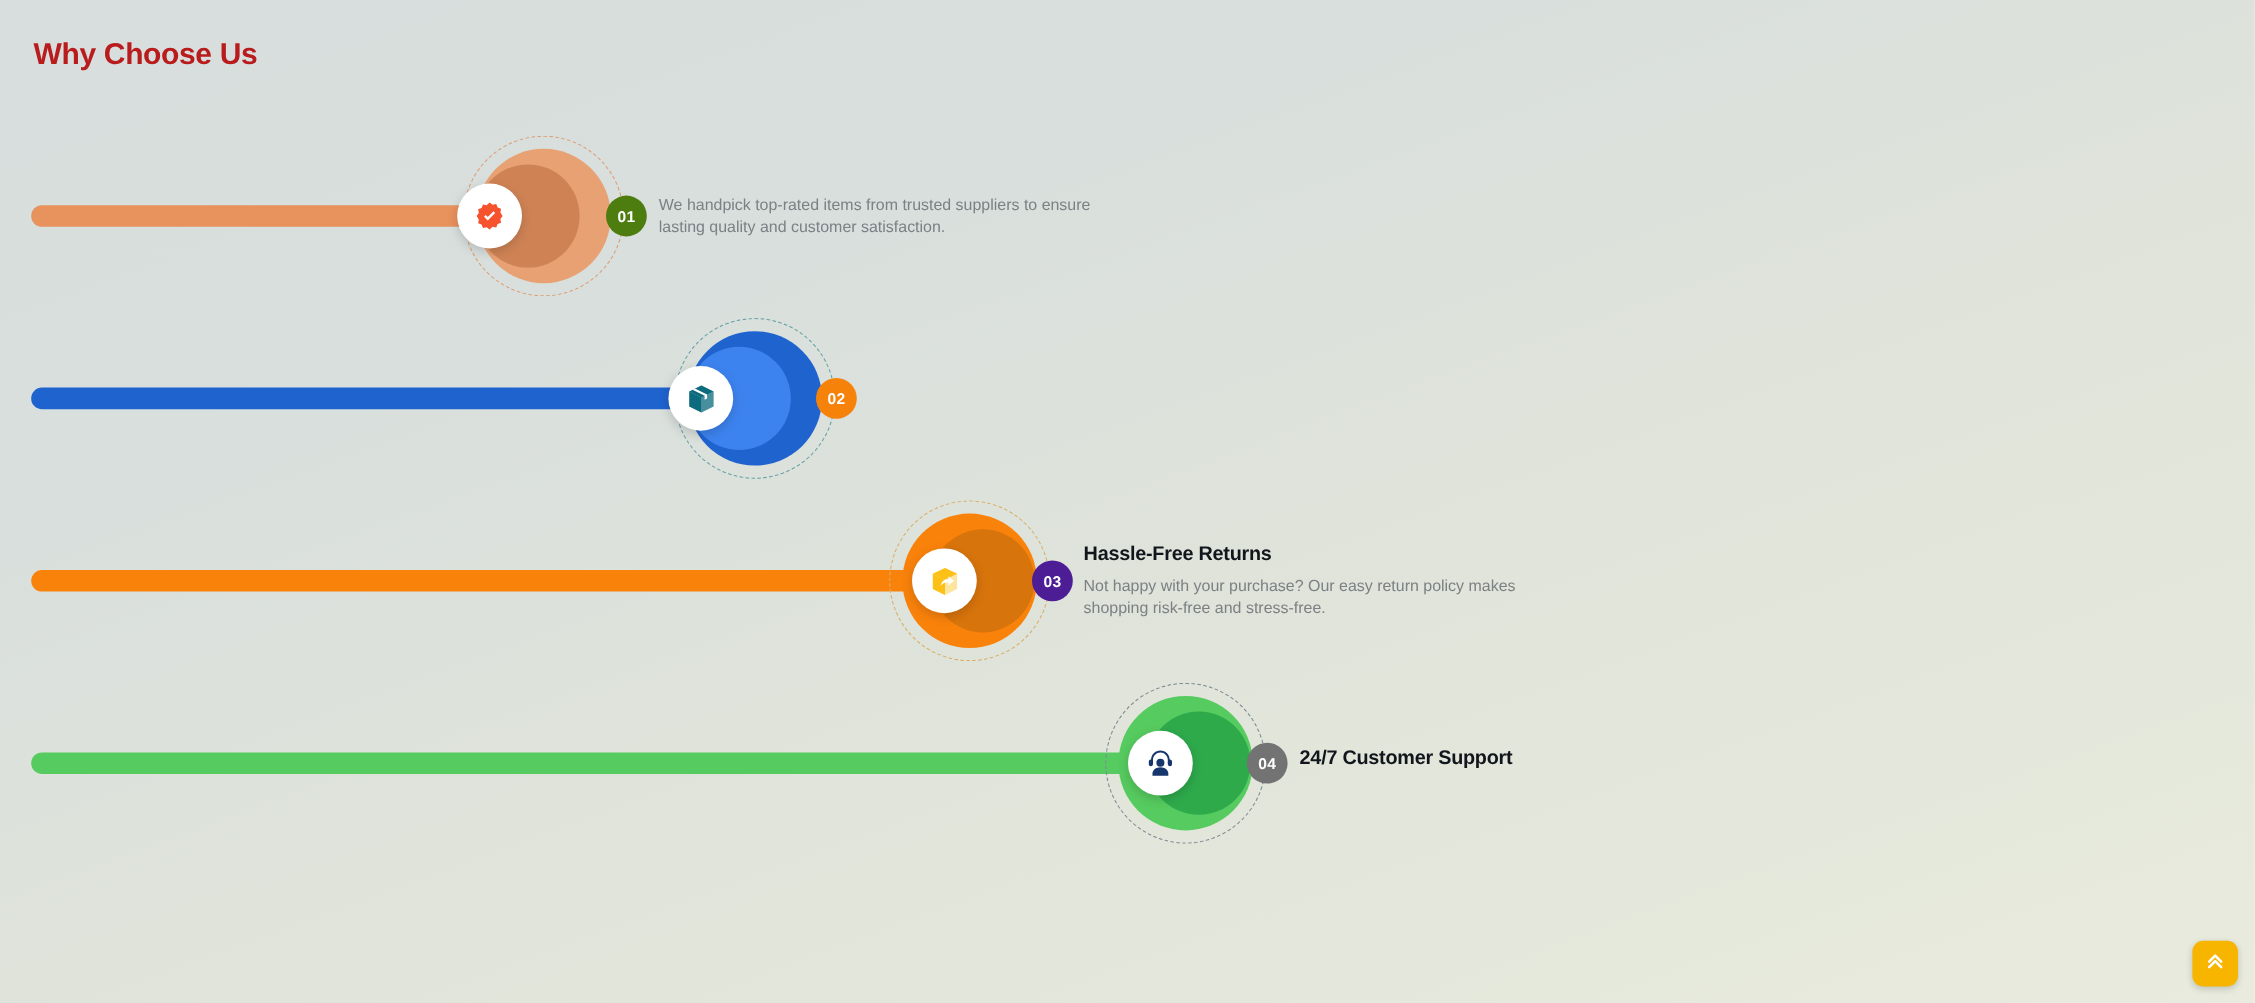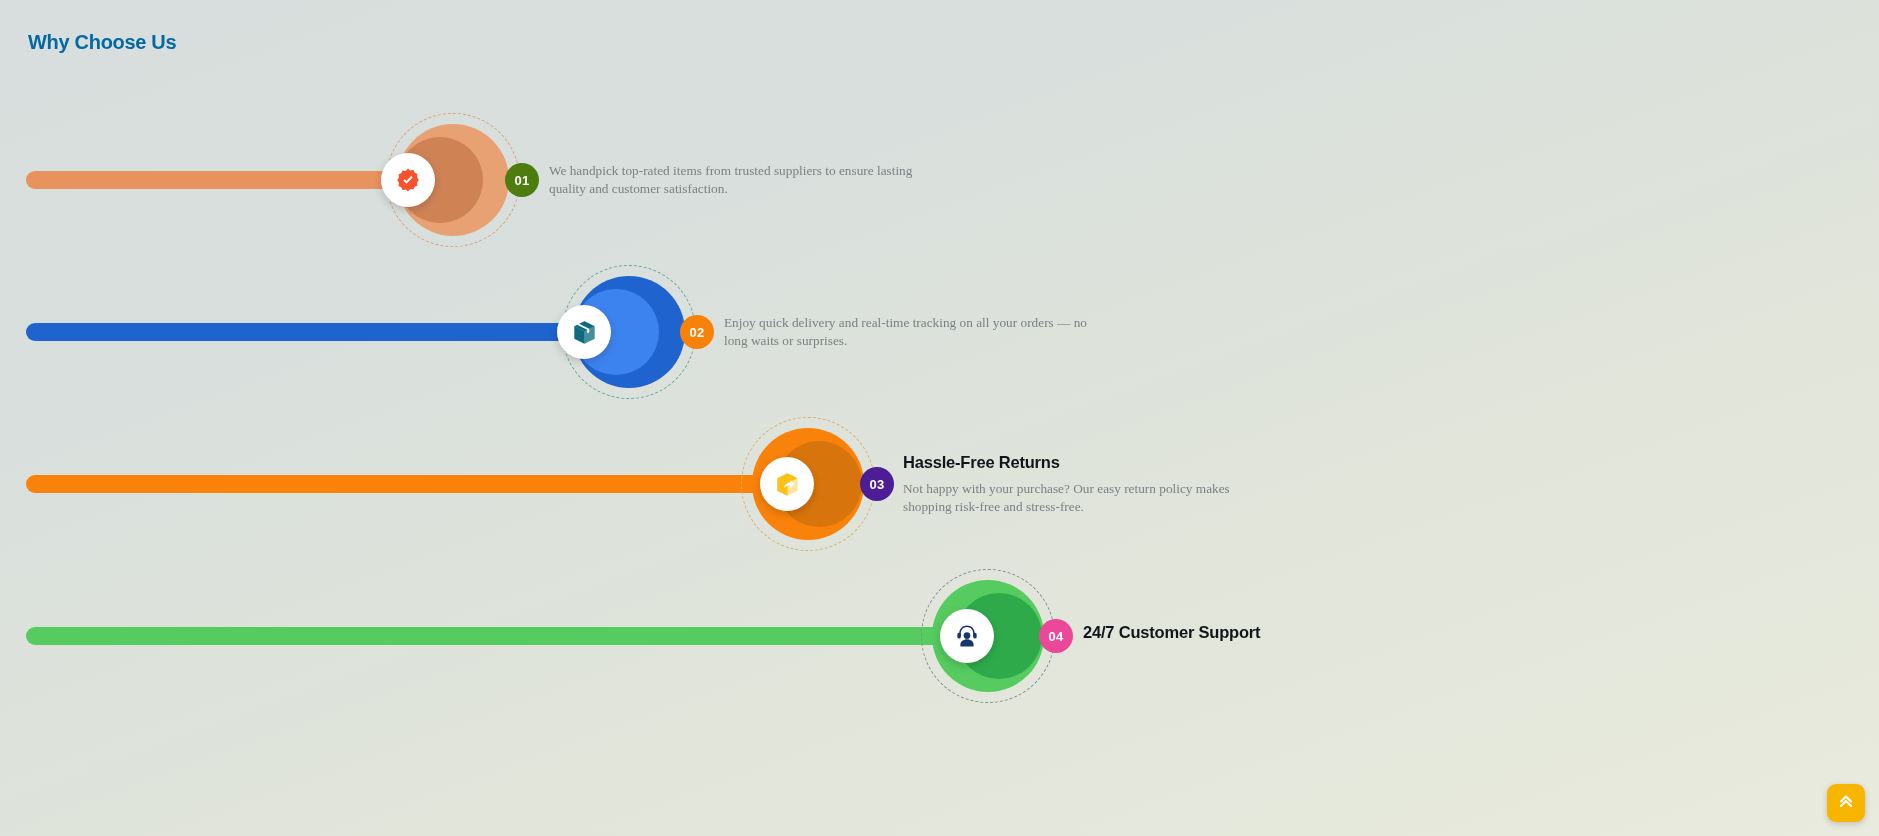--- a/index.html
+++ b/index.html
@@ -18,23 +18,23 @@
   }
 
   
   .section-header {
     position: absolute;
     left: 28px;
     top: 30px;
     width: 620px;
   }
   .section-title {
-    font-size: 20px;
+    font-size: 25px;
     font-weight: bold;
-    color: #0369a1;
+    color: #b91c1c;
     letter-spacing: -0.3px;
     line-height: 1.2;
   }
   .section-sub {
     margin-top: 9px;
     font-size: 13.5px;
     line-height: 1.32;
     color: #6e7577;
     max-width: 470px;
   }
@@ -137,21 +137,20 @@
     font-size: 16.5px;
     font-weight: bold;
     color: #11161c;
     letter-spacing: -0.2px;
     margin-bottom: 8px;
   }
   .feat-desc {
     font-size: 13.3px;
     line-height: 1.33;
     color: #7b8184;
-    font-family: Liberation Serif, serif;
   }
 
   
   .scroll-top {
     position: absolute;
     right: 14px;
     bottom: 14px;
     width: 38px;
     height: 38px;
     border-radius: 9px;
@@ -200,21 +199,20 @@
         <path d="M12 2L3 6.4v11.2L12 22l9-4.4V6.4z" opacity="0.35"></path>
         <path d="M12 2L3 6.4l9 4.4 9-4.4z"></path>
         <path d="M3 6.4v11.2L12 22V10.8z"></path>
         <path d="M12 10.8V22l9-4.4V6.4z" opacity="0.62"></path>
         <path d="M7.2 4.2l9 4.4v3.1l-1.8.9V9.5l-9-4.4z" fill="#ffffff"></path>
       </svg>
         </div>
       </div>
       <div class="num-badge" style="left: 697px; top: 0px; background: rgb(247, 130, 10);">02</div>
       <div class="text-block" style="left: 724px; top: 0px;">
-        <div class="feat-desc">Enjoy quick delivery and real-time tracking on all your orders — no long waits or surprises.</div>
       </div>
     </div>
     <div class="feature-row" style="top: 484px;">
       <div class="bar" style="width: 760px; background: rgb(249, 130, 11);"></div>
       <div class="cluster" style="left: 808px; top: 0px;">
         <div class="ring-dashed" style="border-color: rgb(217, 176, 106);"></div>
         <div class="circle-base" style="background: rgb(249, 130, 11);"></div>
         <div class="circle-over" style="background: rgb(216, 116, 12); margin-left: -32px;"></div>
         <div class="icon-badge" style="margin-left: -48px;">
           <svg width="27" height="27" viewBox="0 0 24 24" fill="#fcc017">
@@ -240,21 +238,21 @@
         <div class="icon-badge" style="margin-left: -48px;">
           <svg width="26" height="26" viewBox="0 0 24 24" fill="#17366e">
         <path d="M12 2.3c-4 0-7.2 3.2-7.2 7.2v3.3h1.5V9.5c0-3.1 2.6-5.7 5.7-5.7s5.7 2.6 5.7 5.7v3.3h1.5V9.5c0-4-3.2-7.2-7.2-7.2z"></path>
         <rect x="3.1" y="9.1" width="3.1" height="5.3" rx="1.5"></rect>
         <rect x="17.8" y="9.1" width="3.1" height="5.3" rx="1.5"></rect>
         <circle cx="12" cy="11.6" r="3.1"></circle>
         <path d="M12 15.1c-3.4 0-6.1 2.2-6.1 4.9v1.7h12.2v-1.7c0-2.7-2.7-4.9-6.1-4.9z"></path>
       </svg>
         </div>
       </div>
-      <div class="num-badge" style="left: 1056px; top: 0px; background: #ec4899;">04</div>
+      <div class="num-badge" style="left: 1056px; top: 0px; background: #737373;">04</div>
       <div class="text-block" style="left: 1083px; top: 0px;">
         <div class="feat-title">24/7 Customer Support</div>
       </div>
     </div>
   </div>
 
 <div class="scroll-top">
   <span>
     <svg width="20" height="20" viewBox="0 0 24 24" fill="none" stroke="#ffffff" stroke-width="2.6" stroke-linecap="round" stroke-linejoin="round">
       <polyline points="6,12.5 12,6.5 18,12.5"></polyline>

